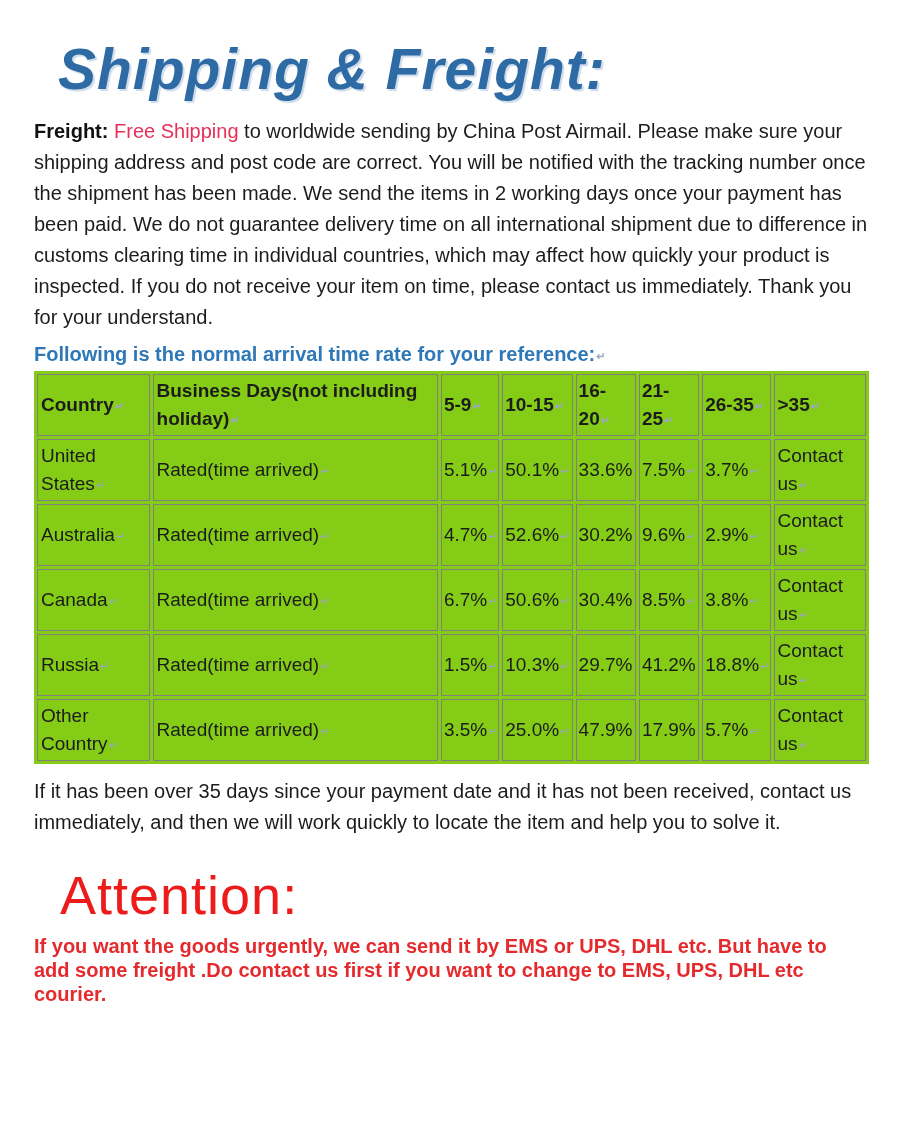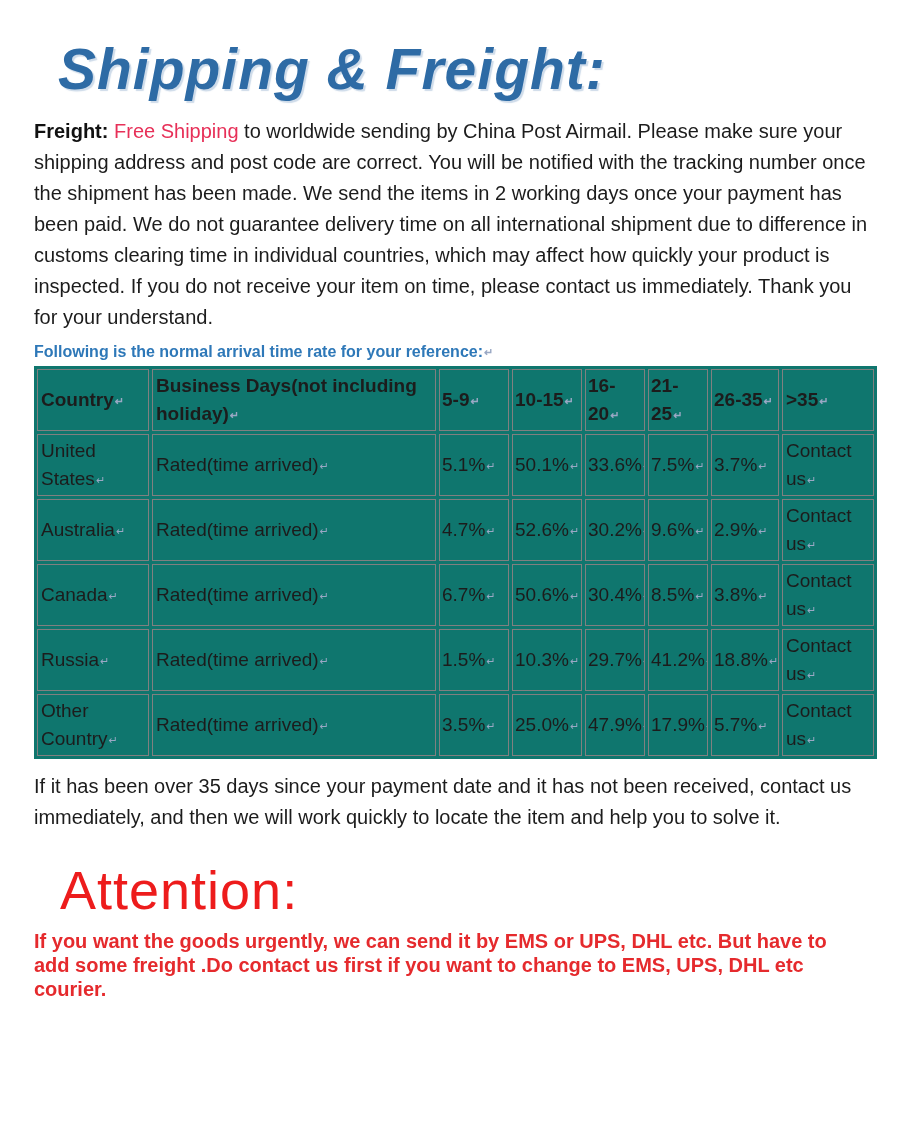--- a/index.html
+++ b/index.html
@@ -28,47 +28,47 @@
   .intro {
     margin: 0 0 10px 0;
     font-size: 20px;
     line-height: 31px;
     max-width: 836px;
   }
   .intro .freight-label { font-weight: 700; color: #111111; }
   .intro .free-shipping { color: #e73058; }
   .table-caption {
     margin: 4px 0 5px 0;
-    font-size: 16px;
+    font-size: 20px;
     font-weight: 700;
     color: #2e78b8;
   }
   table.arrival {
     border-collapse: separate;
     border-spacing: 3px;
-    background: #0f766e;
+    background: #84cc16;
     table-layout: fixed;
     width: 835px;
   }
   table.arrival th, table.arrival td {
     box-sizing: border-box;
     border: 1px solid #808080;
     font-size: 19px;
     line-height: 1.45;
     text-align: left;
     vertical-align: middle;
     padding: 2px 3px;
     height: 62px;
     overflow: hidden;
   }
   table.arrival th { font-weight: 700; }
   table.arrival td { font-weight: 400; }
   .w-country { width: 112px; }
   .w-days    { width: 284px; }
-  .w-n1      { width: 70px; }
+  .w-n1      { width: 58px; }
   .w-n2      { width: 70px; margin-left: 41px; }
   .w-n3      { width: 60px; }
   .w-n4      { width: 60px; }
   .w-n5      { width: 68px; }
   .w-contact { width: 92px; }
   table.arrival th.num, table.arrival td.num { padding: 2px 2px; }
   
   table.arrival th::after, table.arrival td::after, .pm::after {
     content: "\21B5";
     font-size: 11px;

